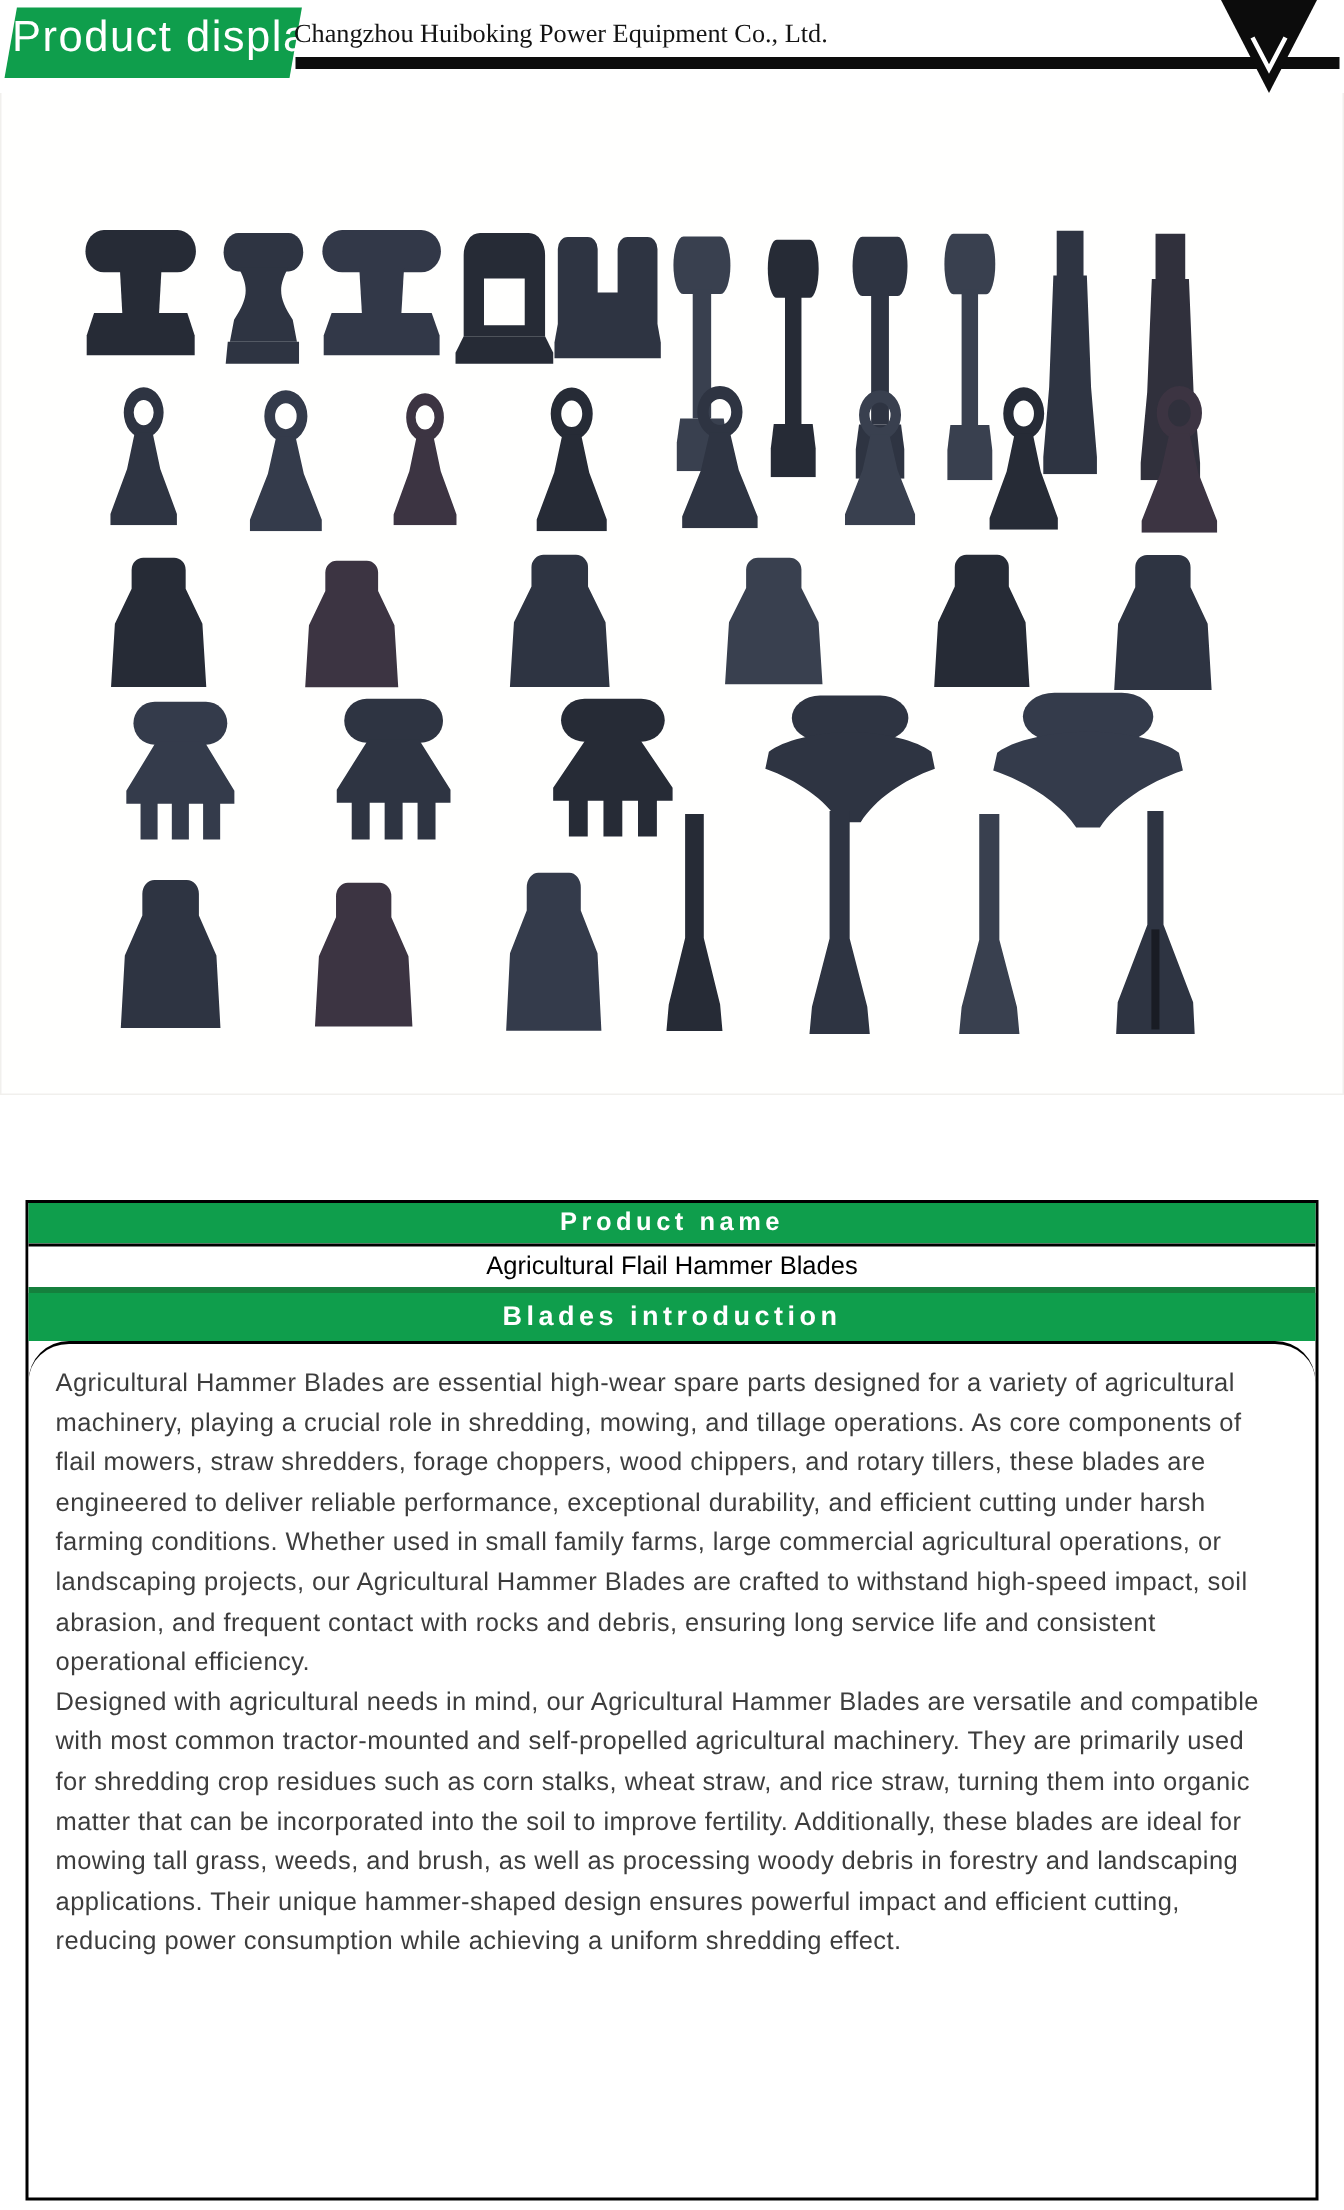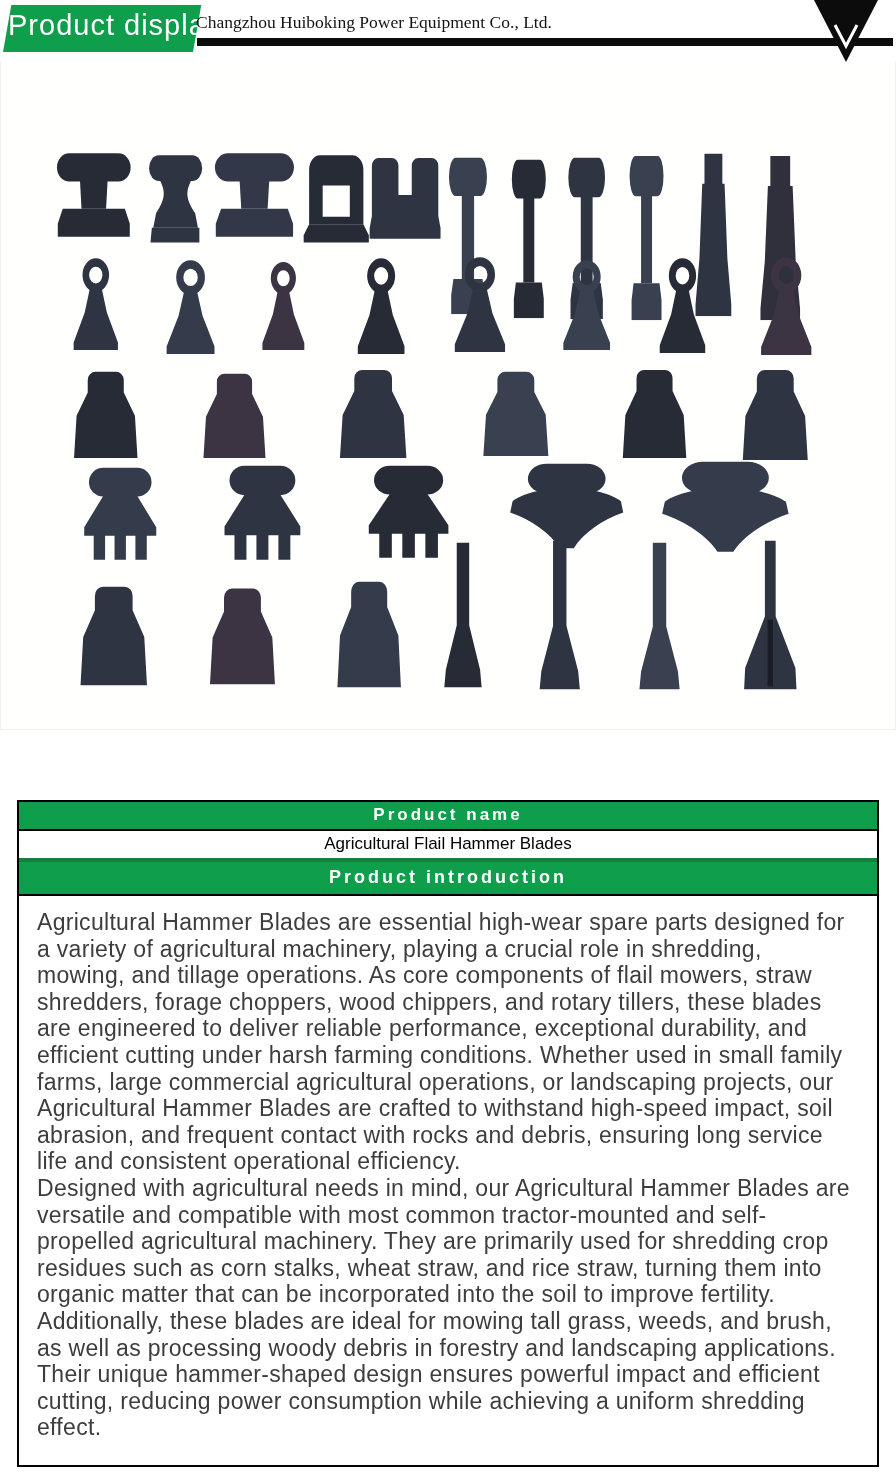--- a/index.html
+++ b/index.html
@@ -42,22 +42,22 @@
     background:#0f9e4c;color:#ffffff;font-weight:bold;text-align:center;
     letter-spacing:3px;
   }
   .green-row.first{font-size:17px;padding:3px 0 4px 0;}
   .green-row.second{font-size:18px;padding:5px 0 6px 0;}
   .name-row{
     border-top:2px solid #000;border-bottom:4px solid #15803d;
     text-align:center;font-size:17px;color:#000;padding:3px 0 4px 0;background:#fff;
   }
   .intro-cell{
-    flex:1;padding:13px 22px 0 18px;font-size:23px;line-height:26.6px;
-    color:#3d3d3d;letter-spacing:0.3px;border-top:2px solid #000;
+    flex:1;padding:13px 22px 0 18px;font-size:17px;line-height:26.6px;
+    color:#3d3d3d;letter-spacing:0.3px;border-top:2px solid #000;border-radius:27px;
   }
   .intro-cell p{margin:0;}
 </style>
 </head>
 <body>
 
 <div class="header">
   <div class="badge"></div>
   <div class="badge-label">Product display</div>
   <div class="header-line"></div>
@@ -168,18 +168,18 @@
       <use href="#s-stemblade" x="518" y="476" width="84" height="152" style="color:#2e3442"></use>
       <use href="#s-stemblade" x="618" y="478" width="84" height="150" style="color:#39404f"></use>
       <use href="#s-splitblade" x="726" y="476" width="90" height="152" style="color:#2e3442"></use>
     </g>
   </svg>
 </div>
 
 <div class="info-table">
   <div class="green-row first">Product name</div>
   <div class="name-row">Agricultural Flail Hammer Blades</div>
-  <div class="green-row second">Product introduction</div>
+  <div class="green-row second">Blades introduction</div>
   <div class="intro-cell">
     <p>Agricultural Hammer Blades are essential high-wear spare parts designed for a variety of agricultural machinery, playing a crucial role in shredding, mowing, and tillage operations. As core components of flail mowers, straw shredders, forage choppers, wood chippers, and rotary tillers, these blades are engineered to deliver reliable performance, exceptional durability, and efficient cutting under harsh farming conditions. Whether used in small family farms, large commercial agricultural operations, or landscaping projects, our Agricultural Hammer Blades are crafted to withstand high-speed impact, soil abrasion, and frequent contact with rocks and debris, ensuring long service life and consistent operational efficiency.</p>
     <p>Designed with agricultural needs in mind, our Agricultural Hammer Blades are versatile and compatible with most common tractor-mounted and self-propelled agricultural machinery. They are primarily used for shredding crop residues such as corn stalks, wheat straw, and rice straw, turning them into organic matter that can be incorporated into the soil to improve fertility. Additionally, these blades are ideal for mowing tall grass, weeds, and brush, as well as processing woody debris in forestry and landscaping applications. Their unique hammer-shaped design ensures powerful impact and efficient cutting, reducing power consumption while achieving a uniform shredding effect.</p>
   </div>
 </div>
 
 </body></html>

